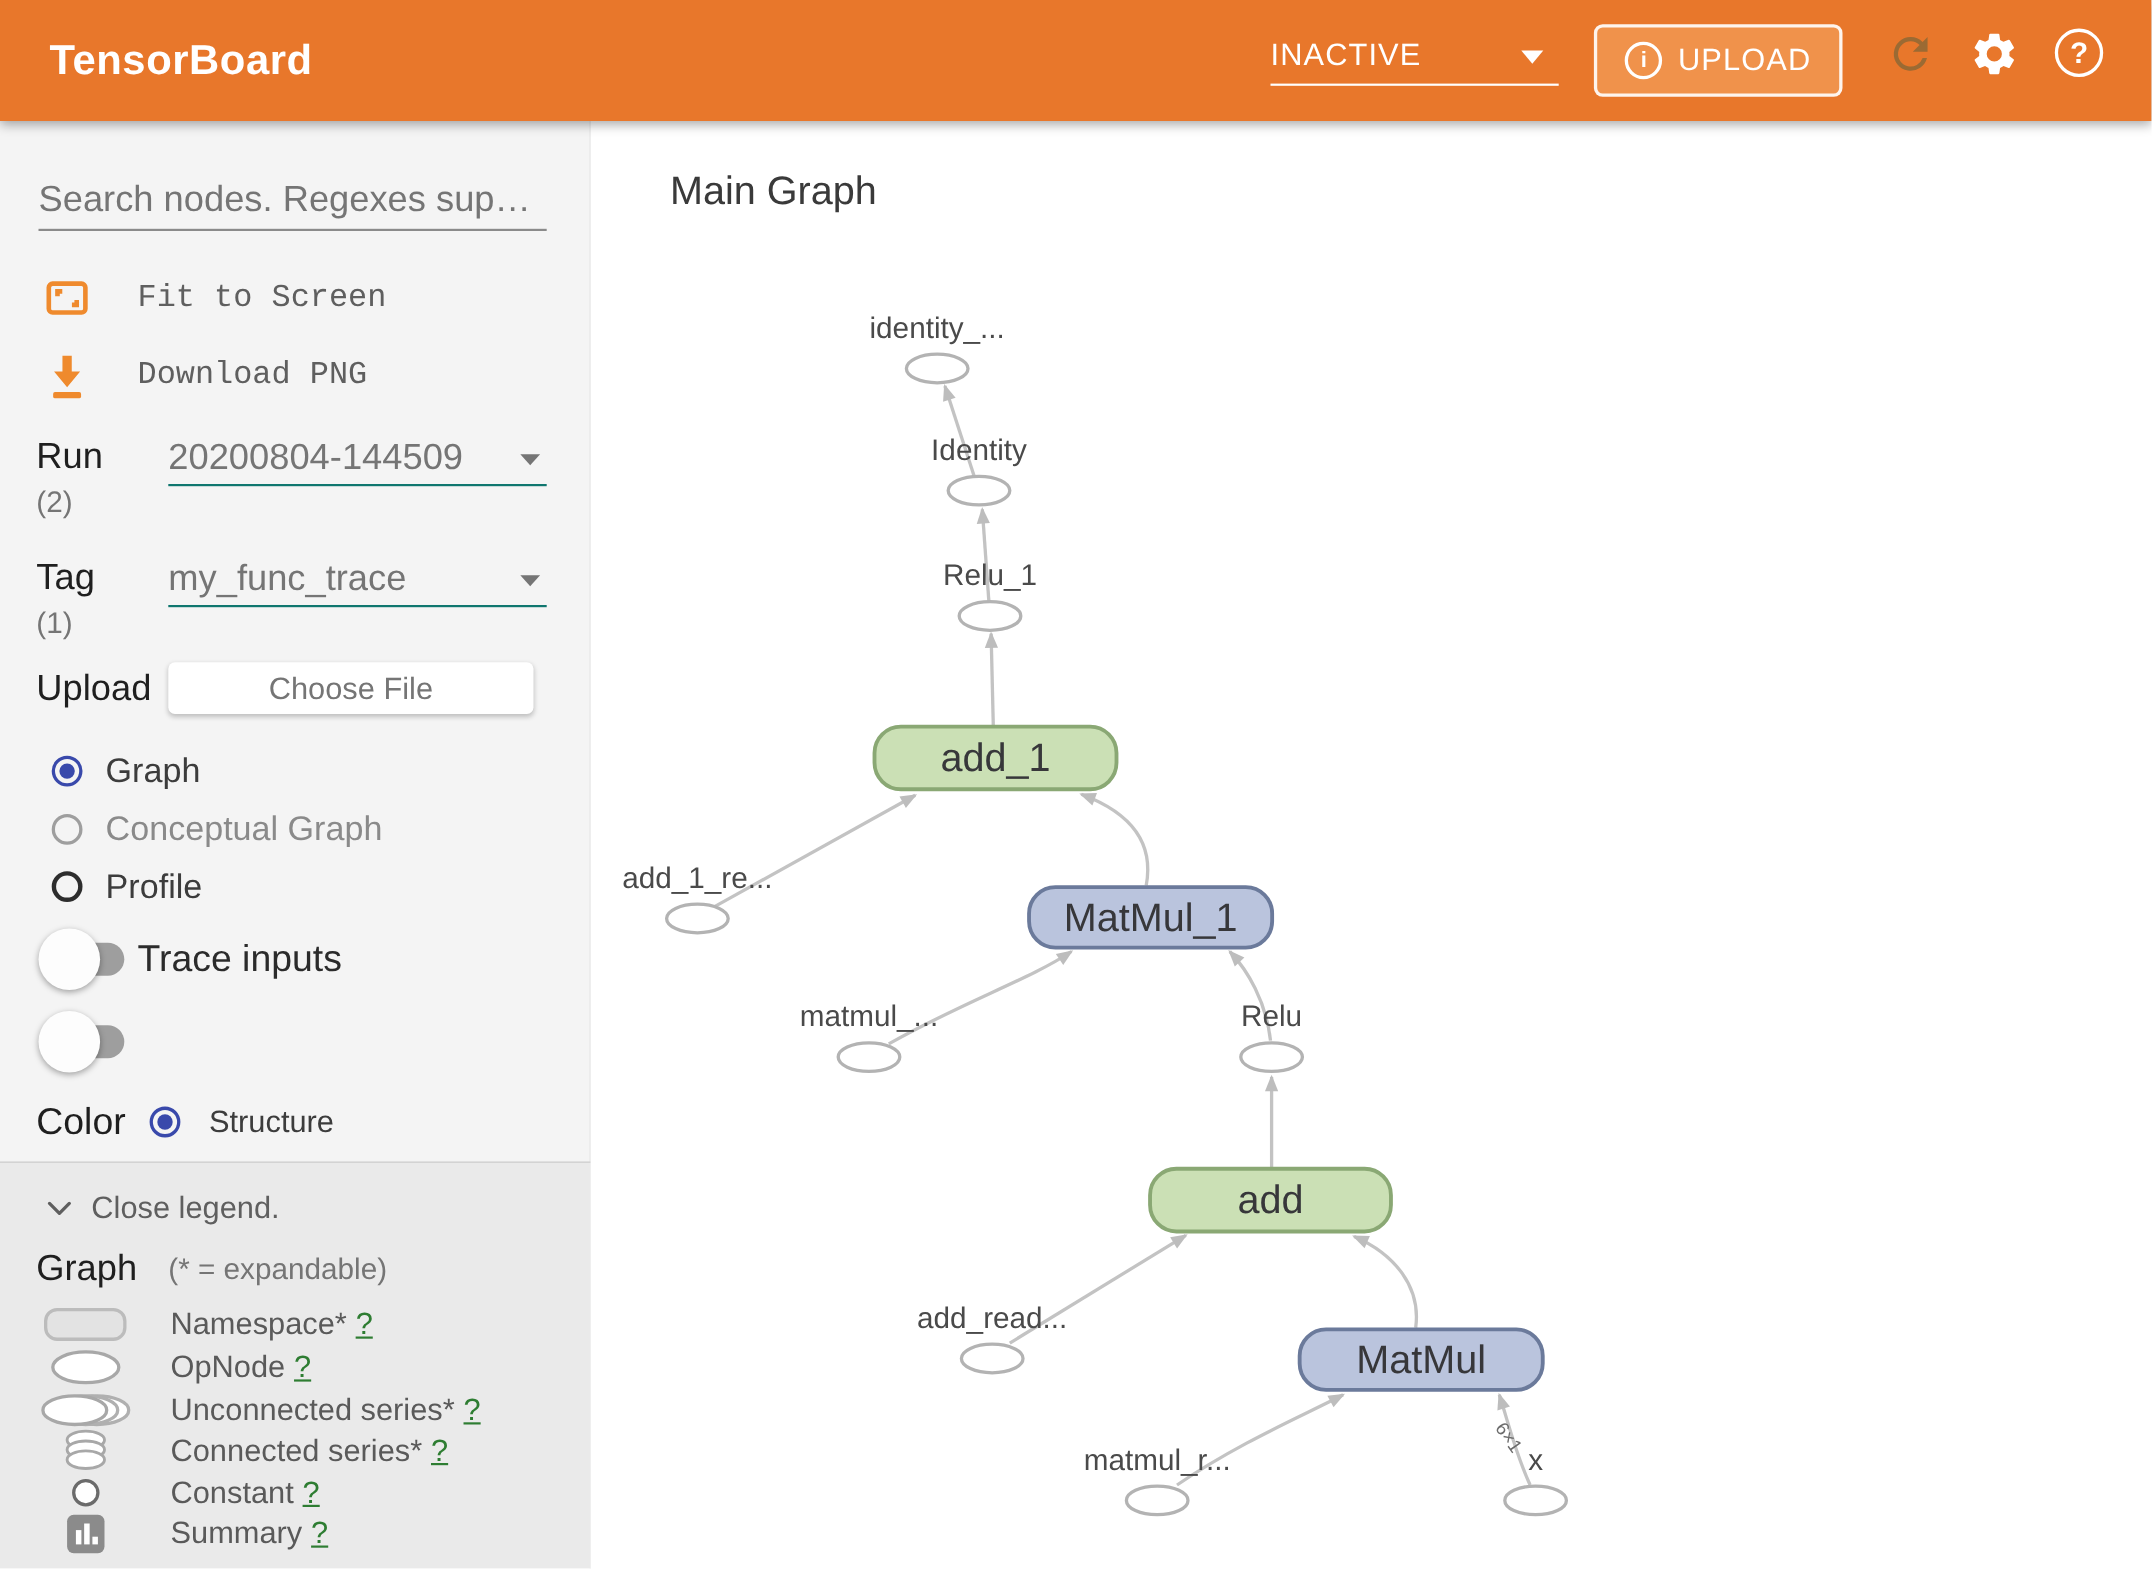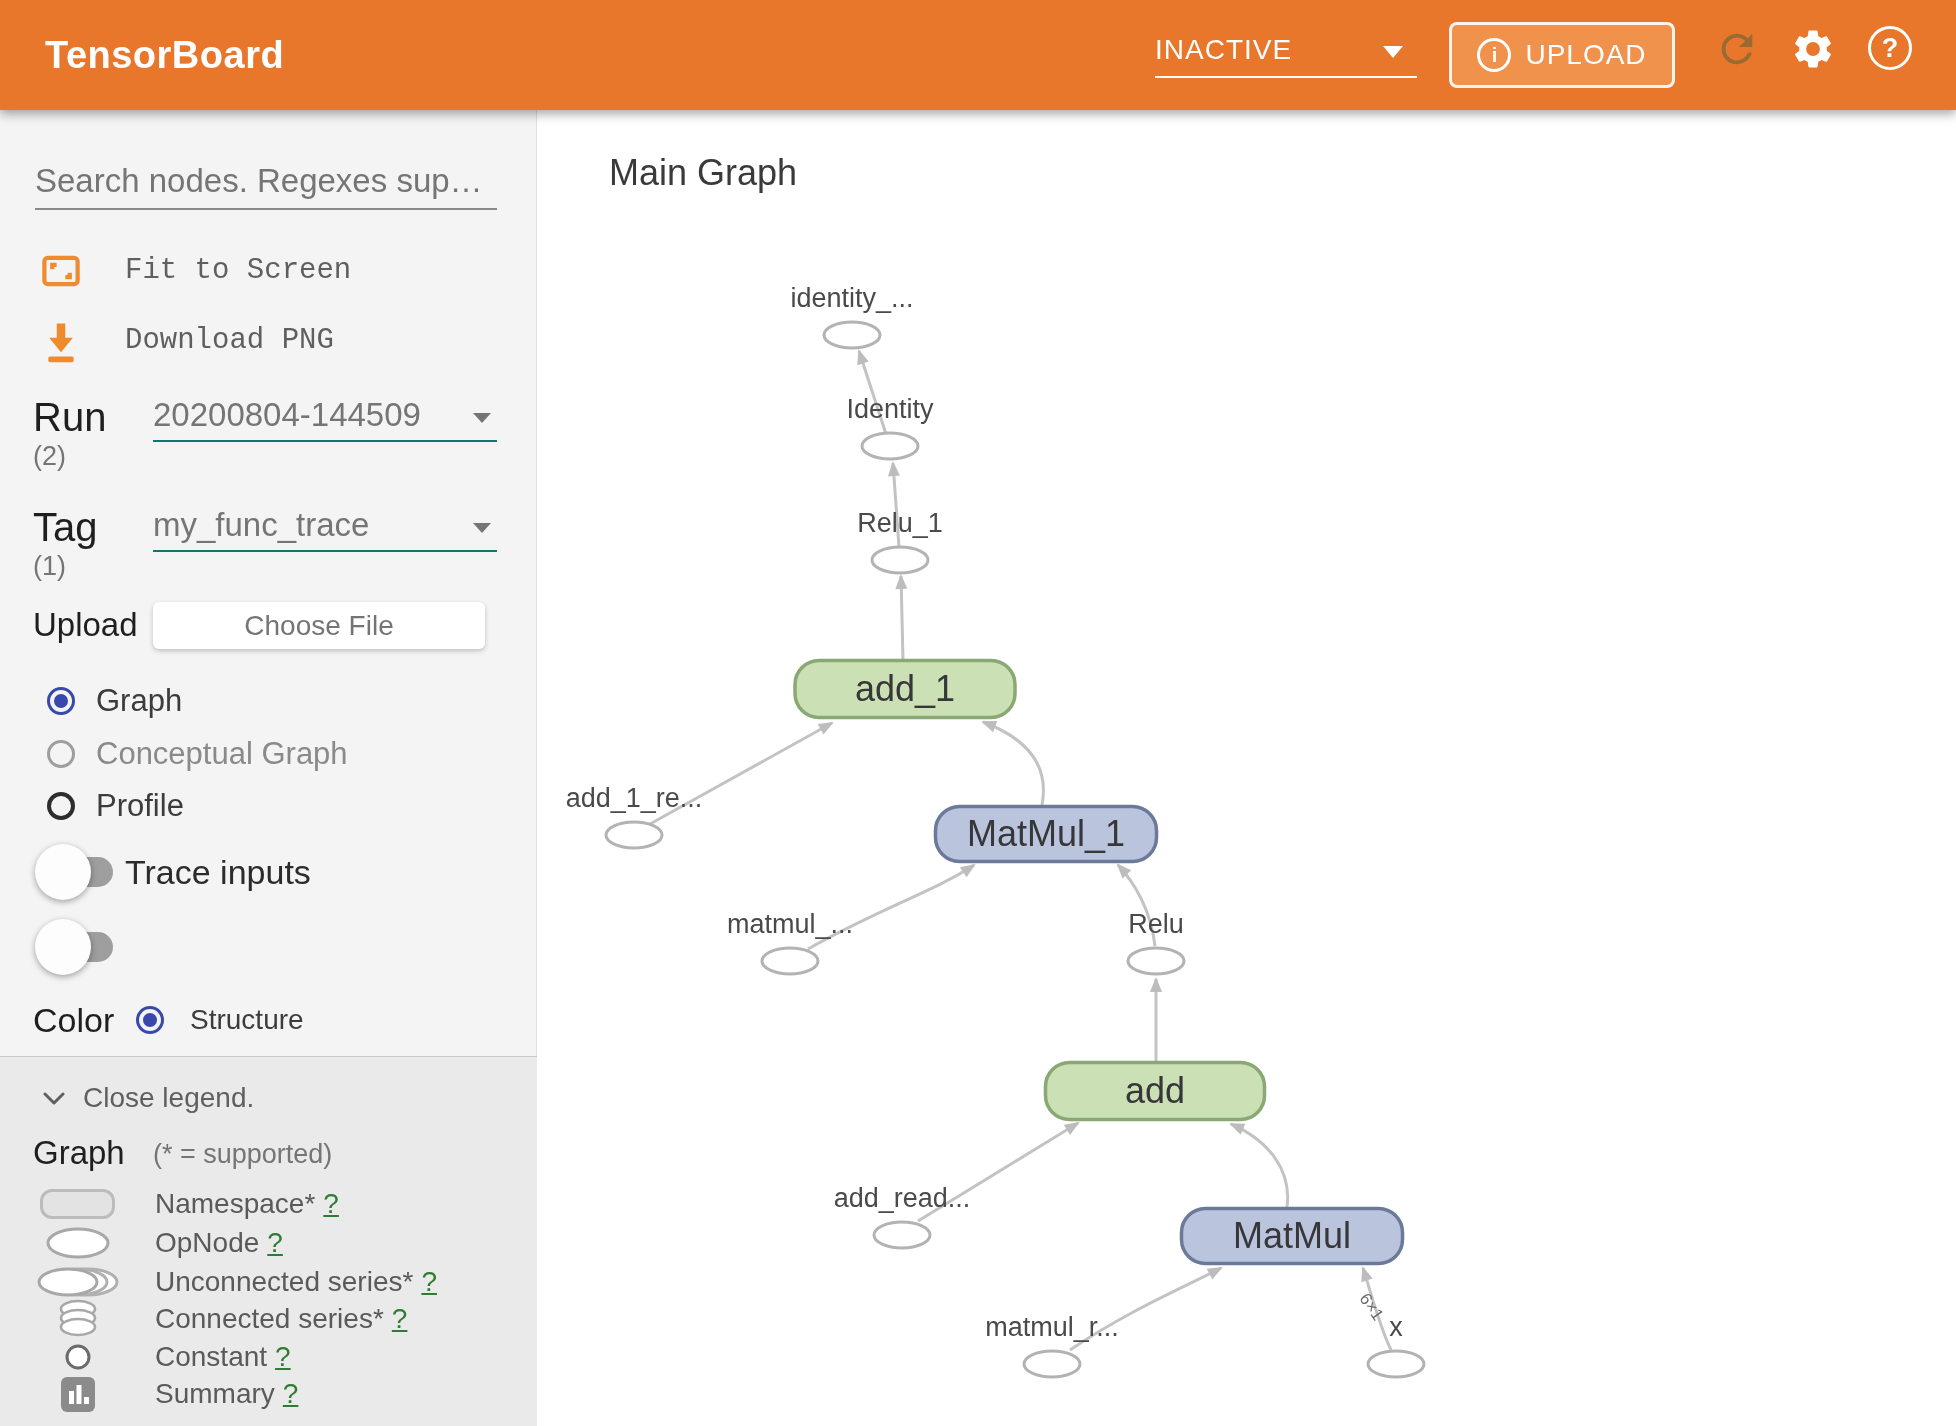--- a/index.html
+++ b/index.html
@@ -55,21 +55,21 @@
   .action-row { position:absolute; left:0; width:537px; height:50px; cursor:pointer;font-family:Liberation Mono, monospace; }
   .action-row .aicon { position:absolute; left:40px; top:4px; }
   .action-row .alabel { position:absolute; left:125px; top:0; line-height:50px;
     font-size:29px; color:#5f5f5f; }
   #row-fit { top:136px; }
   #row-download { top:206px; }
 
   .field-row { position:absolute; left:0; width:537px; }
   #row-run { top:283px; }
   #row-tag { top:393px; }
-  .field-label { position:absolute; left:33px; top:2px; font-size:40px; color:#1f1f1f; }
+  .field-label { position:absolute; left:33px; top:2px; font-size:33px; color:#1f1f1f; }
   .field-count { position:absolute; left:33px; top:48px; font-size:27px; color:#757575; }
   .field-box { position:absolute; left:153px; top:0; width:344px; height:49px;
     border-bottom:2px solid #0f766e; cursor:pointer; }
   .field-value { font-size:33px; color:#757575; line-height:44px; white-space:nowrap; }
   .caret-gray { position:absolute; right:6px; top:20px; width:0; height:0;
     border-left:9px solid transparent; border-right:9px solid transparent;
     border-top:10px solid #757575; }
 
   #row-upload { top:490px; height:50px; }
   .upload-side-label { position:absolute; left:33px; top:0; line-height:50px;
@@ -250,21 +250,21 @@
     </div>
 
     <div class="legend">
       <div class="legend-close">
         <svg width="24" height="14" viewBox="0 0 24 14">
           <polyline points="3,2 12,11 21,2" fill="none" stroke="#5f5f5f" stroke-width="3" stroke-linecap="round" stroke-linejoin="round"></polyline>
         </svg>
         <span class="legend-close-label">Close legend.</span>
       </div>
       <span class="legend-heading">Graph</span>
-      <span class="legend-note">(* = supported)</span>
+      <span class="legend-note">(* = expandable)</span>
 
       <div class="legend-item li-0">
         <span class="legend-icon-cell">
             <span class="namespace-chip"></span>
           </span>
         <span class="legend-label"><span>Namespace*</span><a class="legend-help">?</a></span>
       </div>
 
       <div class="legend-item li-1">
         <span class="legend-icon-cell">

